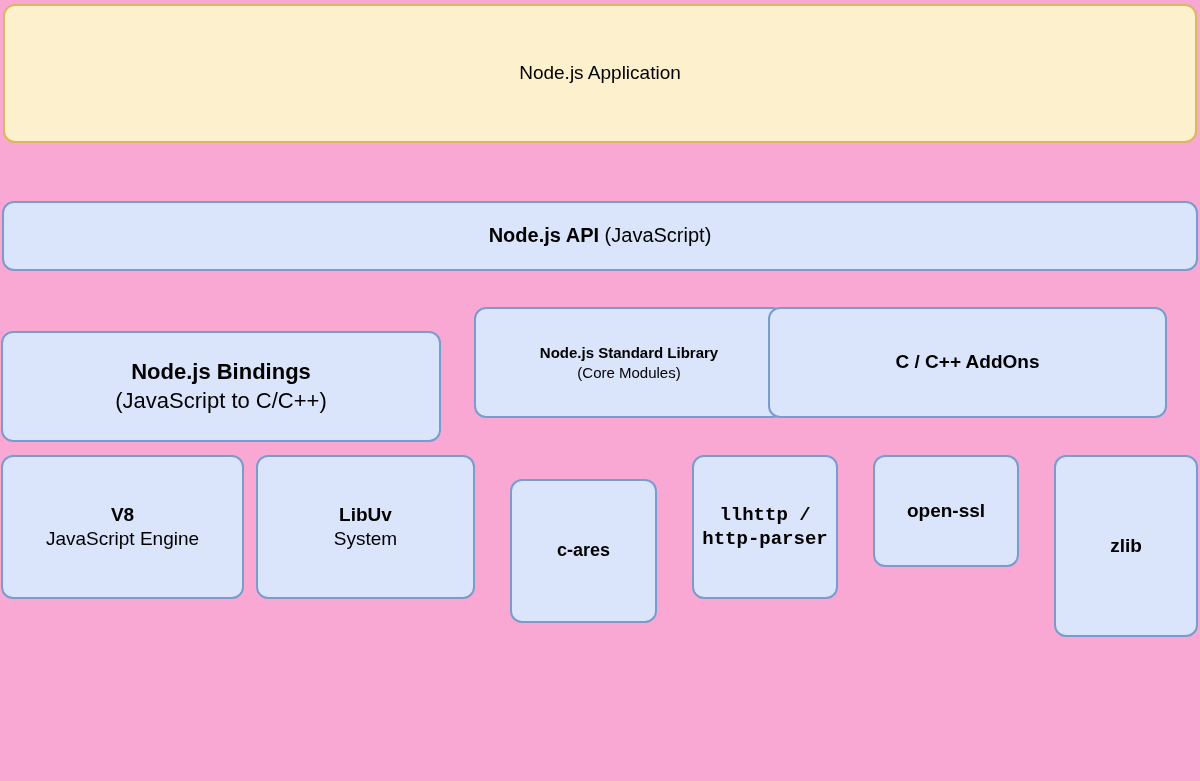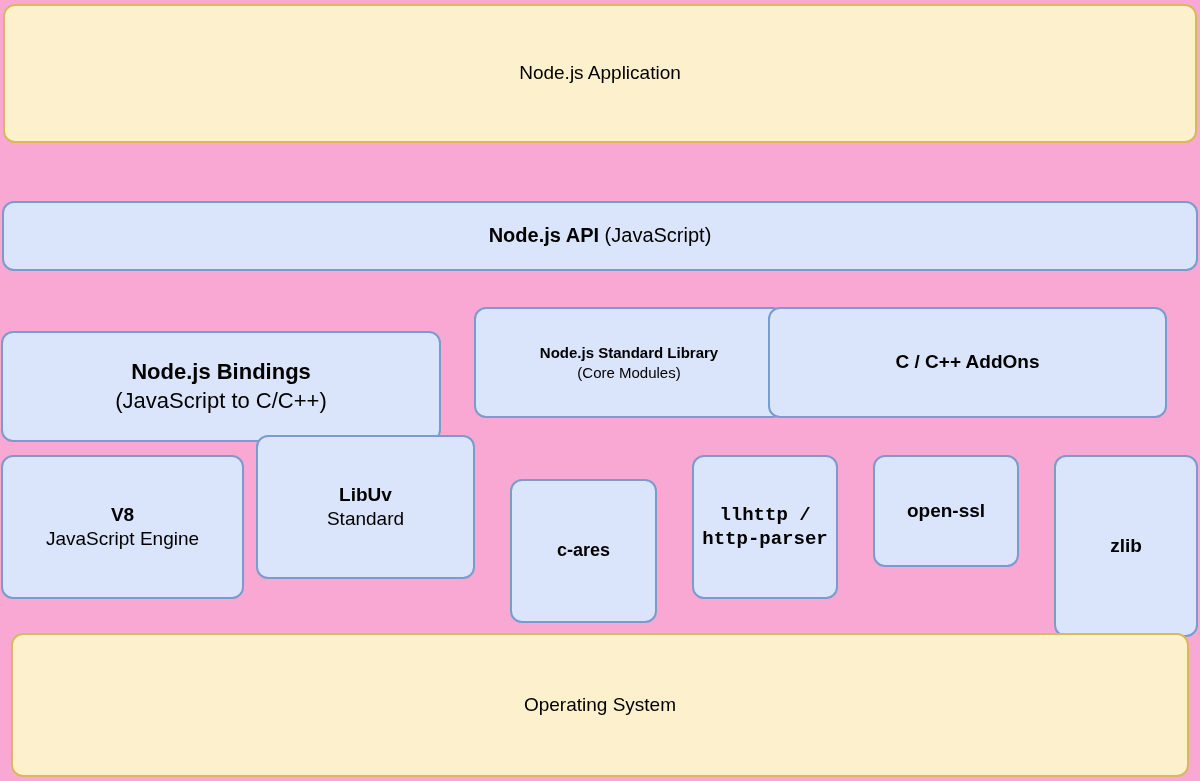--- a/index.html
+++ b/index.html
@@ -89,21 +89,21 @@
     font-size: 19px;
   }
 
   
   #v8 {
     left: 1px;  top: 455px;
     width: 243px; height: 144px;
     font-size: 19px;
   }
   #libuv {
-    left: 256px;  top: 435px;
+    left: 256px;  top: 455px;
     width: 219px; height: 144px;
     font-size: 19px;
   }
   #c-ares {
     left: 510px;  top: 479px;
     width: 147px; height: 144px;
     font-size: 18px;
   }
   #llhttp {
     left: 692px;  top: 455px;
@@ -158,37 +158,34 @@
     <span class="line-main bold">C / C++ AddOns</span>
   </div>
 
   <div class="box blue" id="v8">
     <span class="line-main bold">V8</span>
     <span class="line-sub reg">JavaScript Engine</span>
   </div>
 
   <div class="box blue" id="libuv">
     <span class="line-main bold">LibUv</span>
-    <span class="line-sub reg">Standard</span>
+    <span class="line-sub reg">System</span>
   </div>
 
   <div class="box blue" id="c-ares">
     <span class="line-main bold">c-ares</span>
   </div>
 
   <div class="box blue" id="llhttp">
     <span class="line-main bold">llhttp /</span>
     <span class="line-sub bold">http-parser</span>
   </div>
 
   <div class="box blue" id="open-ssl">
     <span class="line-main bold">open-ssl</span>
   </div>
 
   <div class="box blue" id="zlib">
     <span class="line-main bold">zlib</span>
   </div>
 
-  <div class="box yellow" id="operating-system">
-    <span class="line-main reg">Operating System</span>
-  </div>
 
 </div>
 
 </body></html>

